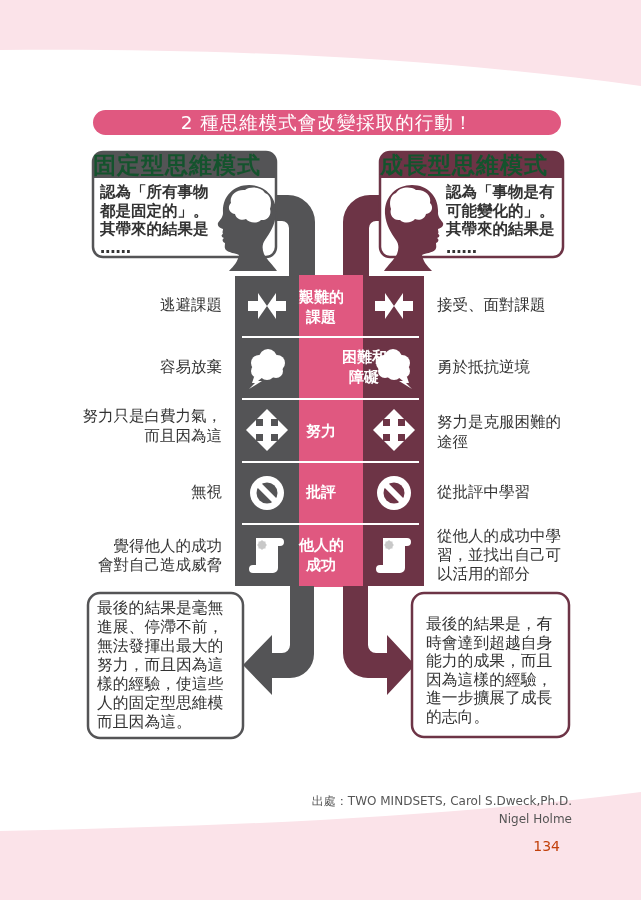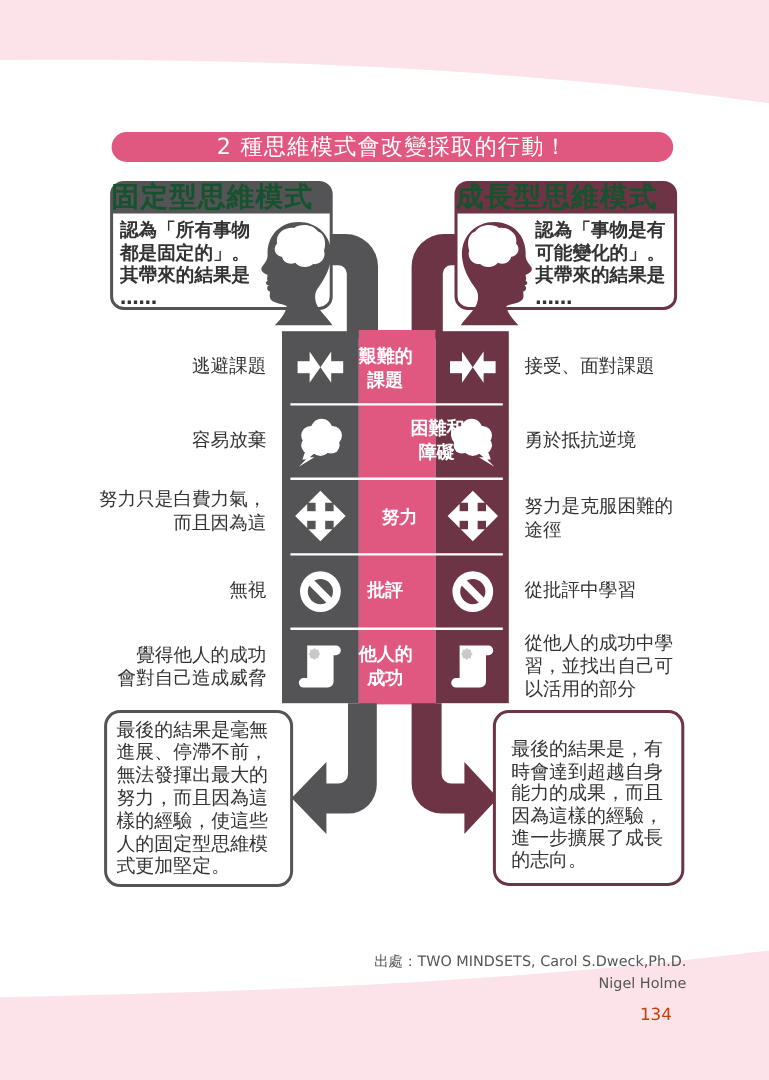--- a/index.html
+++ b/index.html
@@ -152,21 +152,21 @@
           <circle cx="13" cy="25" r="7"></circle>
           <polygon points="12,29 18,31 13,35 17,35 4,43 10,37 7,37 9,31"></polygon>
         </g>
       </svg>
   </div>
 
   <div class="abs side left" style="top:407px;">
     <div>努力只是白費力氣，</div>
     <div>而且因為這</div>
   </div>
-  <div class="abs topic" style="top:422px;padding-left:12px;">
+  <div class="abs topic" style="top:422px;">
     <div>努力</div>
   </div>
   <div class="abs side right" style="top:413px;">
     <div>努力是克服困難的</div>
     <div>途徑</div>
   </div>
   <div class="icon" style="left:245px;top:408px;">
     <svg viewBox="0 0 44 44">
         <g fill="#fff">
           <rect x="18" y="8" width="8" height="28"></rect>
@@ -243,21 +243,21 @@
       </svg>
   </div>
 
   <div class="abs result" style="left:97px;top:598px;line-height:19px;">
     <div>最後的結果是毫無</div>
     <div>進展、停滯不前，</div>
     <div>無法發揮出最大的</div>
     <div>努力，而且因為這</div>
     <div>樣的經驗，使這些</div>
     <div>人的固定型思維模</div>
-    <div>式更加堅定。</div>
+    <div>而且因為這。</div>
   </div>
   <div class="abs result" style="left:426px;top:615px;line-height:18.6px;">
     <div>最後的結果是，有</div>
     <div>時會達到超越自身</div>
     <div>能力的成果，而且</div>
     <div>因為這樣的經驗，</div>
     <div>進一步擴展了成長</div>
     <div>的志向。</div>
   </div>
 

